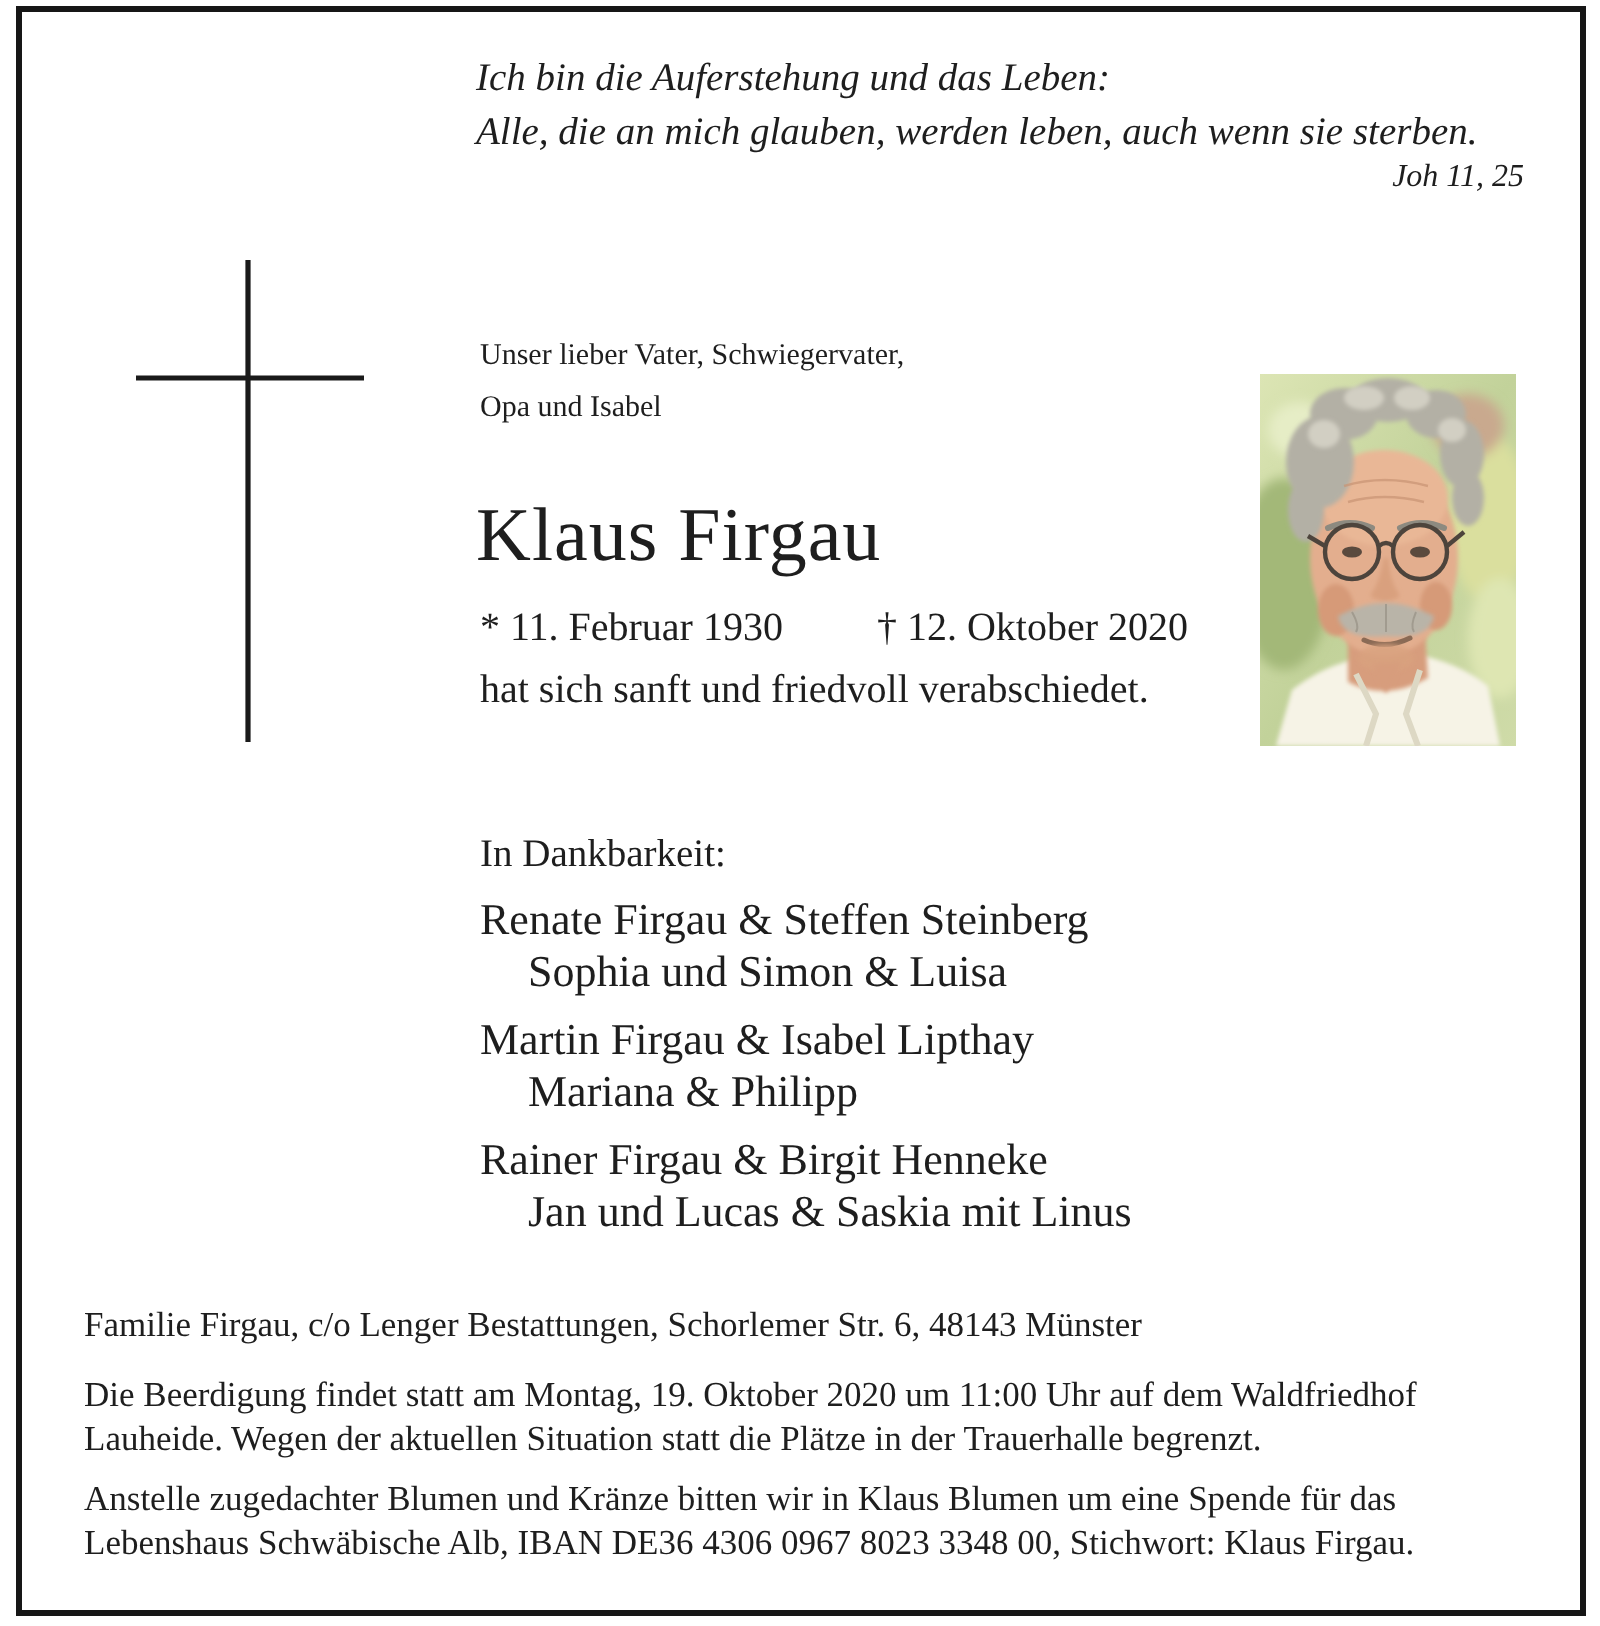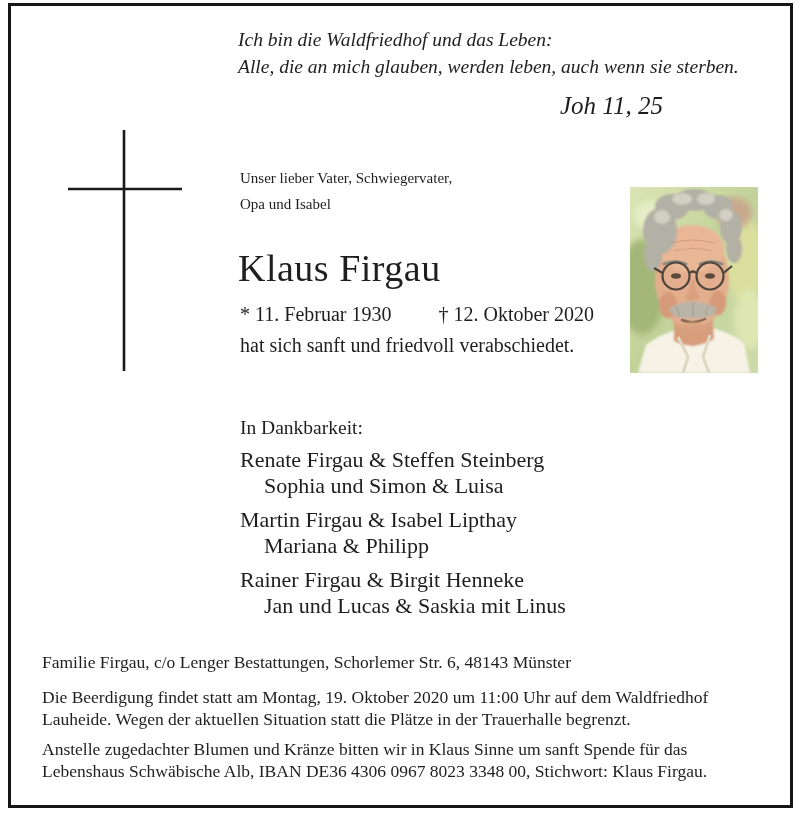--- a/index.html
+++ b/index.html
@@ -29,25 +29,25 @@
   .quote {
     left: 238px;
     top: 26px;
     font-style: italic;
     font-size: 19.5px;
     line-height: 27px;
     white-space: nowrap;
   }
   .quote-ref {
     left: 560px;
-    top: 92px;
+    top: 80px;
     width: 202px;
-    text-align: left;
+    text-align: right;
     font-style: italic;
-    font-size: 25px;
+    font-size: 16px;
     white-space: nowrap;
   }
 
   .cross-wrap {
     left: 60px;
     top: 123px;
     width: 130px;
     height: 255px;
   }
 
@@ -123,21 +123,21 @@
     line-height: 22px;
     width: 740px;
   }
 </style>
 </head>
 <body>
 
 <div class="frame"></div>
 
 <div class="abs quote">
-  <div>Ich bin die Waldfriedhof und das Leben:</div>
+  <div>Ich bin die Auferstehung und das Leben:</div>
   <div>Alle, die an mich glauben, werden leben, auch wenn sie sterben.</div>
 </div>
 <div class="abs quote-ref">Joh 11, 25</div>
 
 <div class="abs cross-wrap">
   <svg width="130" height="255" viewBox="0 0 130 255" aria-hidden="true">
     <line x1="64" y1="7" x2="64" y2="248" stroke="#1a1a1a" stroke-width="2.6"></line>
     <line x1="8" y1="66" x2="122" y2="66" stroke="#1a1a1a" stroke-width="2.6"></line>
   </svg>
 </div>
@@ -258,15 +258,15 @@
 </div>
 
 <div class="abs footer-address">Familie Firgau, c/o Lenger Bestattungen, Schorlemer Str. 6, 48143 Münster</div>
 
 <div class="abs footer-funeral">
   <div>Die Beerdigung findet statt am Montag, 19. Oktober 2020 um 11:00 Uhr auf dem Waldfriedhof</div>
   <div>Lauheide. Wegen der aktuellen Situation statt die Plätze in der Trauerhalle begrenzt.</div>
 </div>
 
 <div class="abs footer-donation">
-  <div>Anstelle zugedachter Blumen und Kränze bitten wir in Klaus Sinne um sanft Spende für das</div>
+  <div>Anstelle zugedachter Blumen und Kränze bitten wir in Klaus Blumen um eine Spende für das</div>
   <div>Lebenshaus Schwäbische Alb, IBAN DE36 4306 0967 8023 3348 00, Stichwort: Klaus Firgau.</div>
 </div>
 
 </body></html>

